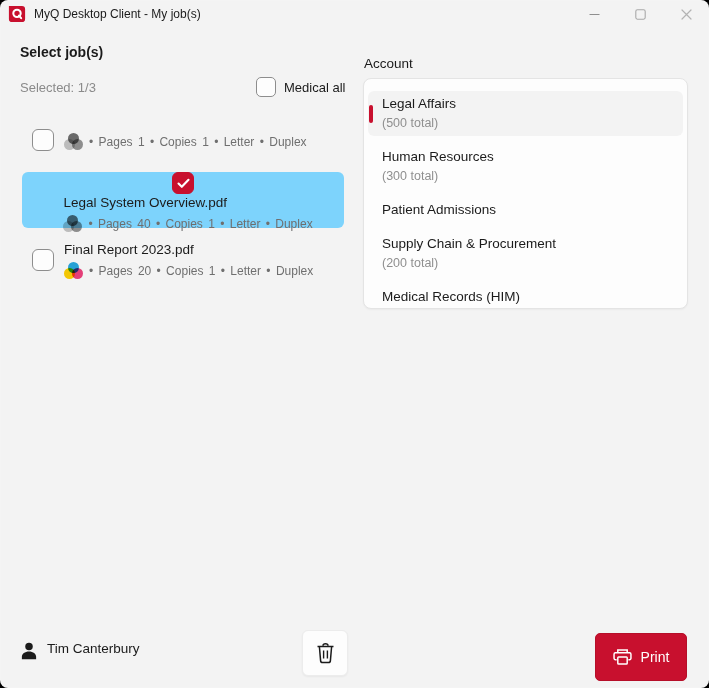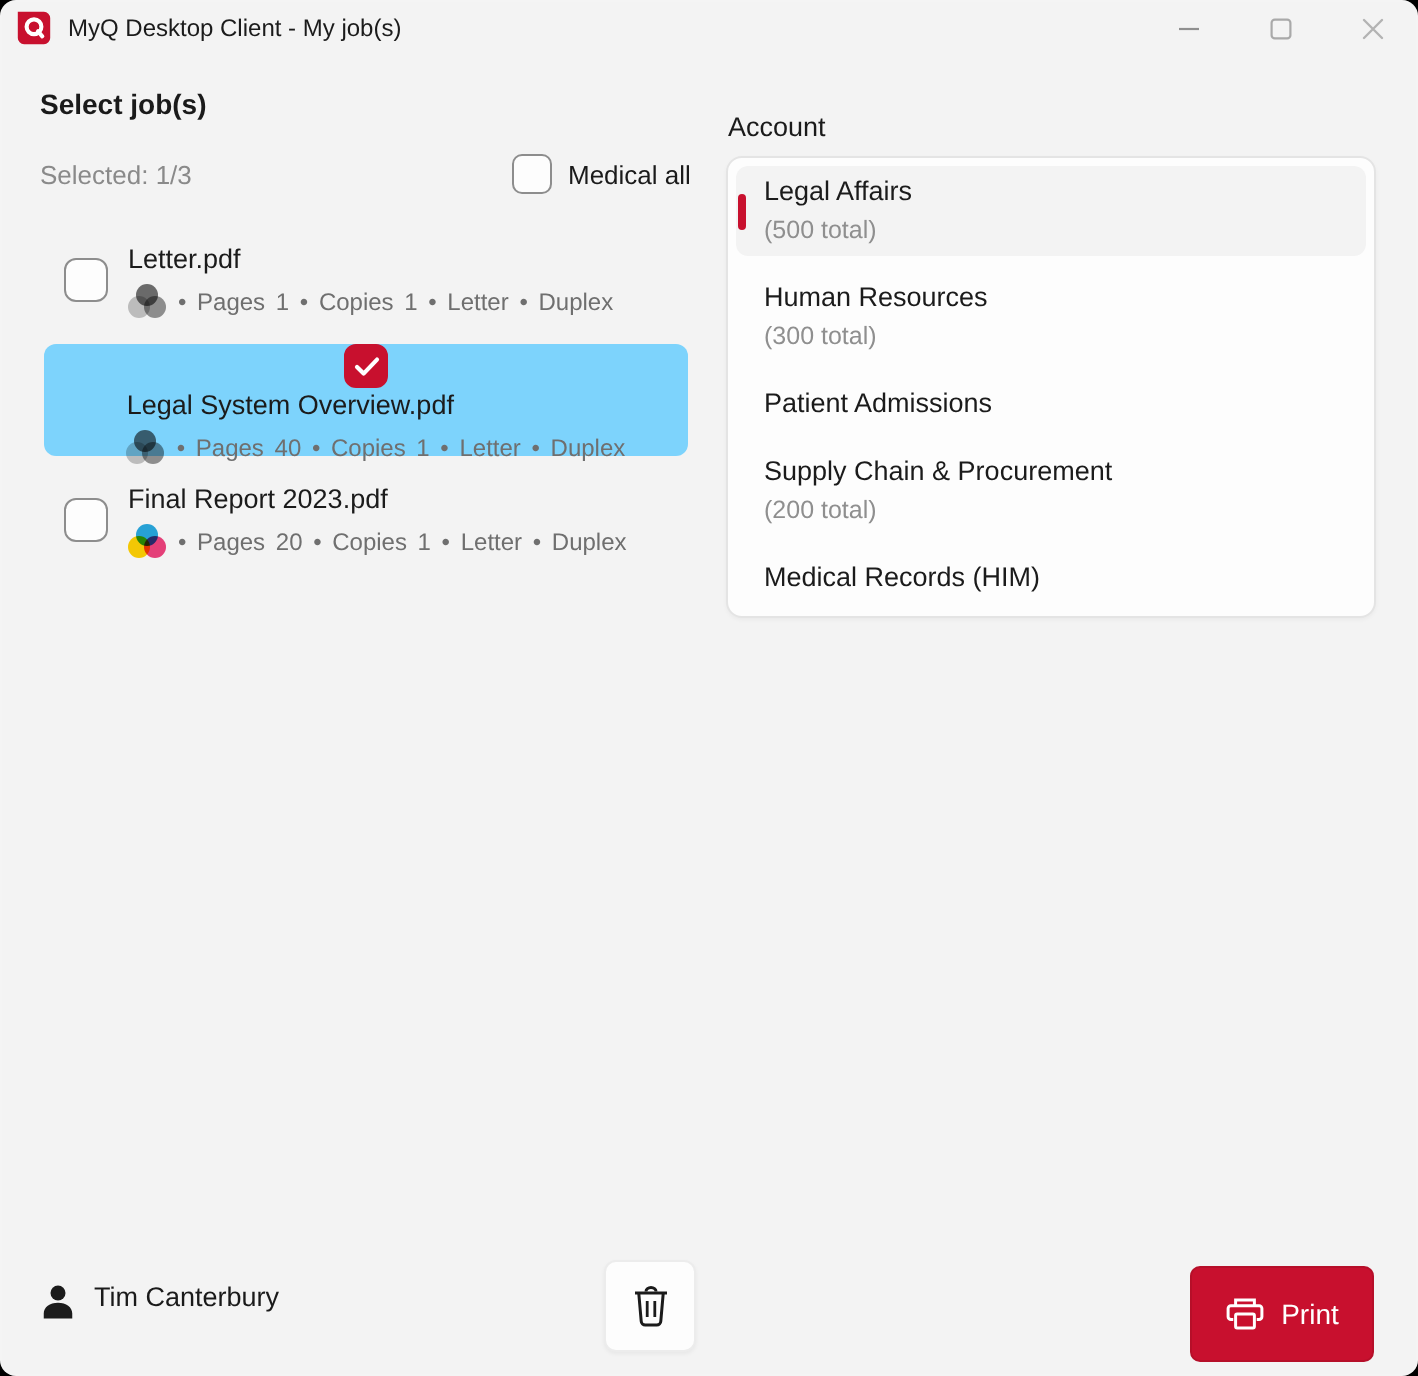--- a/index.html
+++ b/index.html
@@ -44,21 +44,21 @@
   .circles.gray i:nth-child(3){ background:#949494; }
   .circles.cmy i:nth-child(1){ background:#29a9e0; }
   .circles.cmy i:nth-child(2){ background:#ffd105; }
   .circles.cmy i:nth-child(3){ background:#f0427e; }
   
   .account-heading{ position:absolute; left:364px; top:56px; font-size:13.5px; font-weight:400; color:#1a1a1a; }
   .account-card{
     position:absolute; left:363px; top:78px; width:325px; height:231px;
     background:#fdfdfd; border:1px solid #e4e4e4; border-radius:8px;
     box-shadow:0 1px 2px rgba(0,0,0,.04);
-    display:flex; flex-direction:column; padding:4px 4px; gap:8px;
+    display:flex; flex-direction:column; padding:12px 4px; gap:8px;
   }
   .acct-item{ position:relative; border-radius:6px; padding:4px 14px; }
   .acct-item.selected{ background:#f3f3f3; }
   .sel-bar{ position:absolute; left:1px; top:50%; transform:translateY(-50%); width:4px; height:18px; border-radius:2px; background:#c8102e; }
   .acct-name{ font-size:13.5px; color:#1b1b1b; line-height:18px; }
   .acct-total{ font-size:12.5px; color:#8f8f8f; line-height:18px; margin-top:1px; }
   
   .user-chip{ position:absolute; left:20px; top:641px; display:flex; align-items:flex-start; gap:9px; }
   .user-name{ font-size:13.5px; color:#1a1a1a; }
   .trash-btn{
@@ -111,21 +111,20 @@
   <div class="select-all">
     <span class="checkbox"></span>
     <span class="select-all-label">Medical all</span>
   </div>
 
   <div class="job-list">
 
     <div class="job-row">
       <span class="checkbox job-check"></span>
       <div class="job-info">
-        <div class="job-title">Letter.pdf</div>
         <div class="job-meta">
           <span class="circles gray">
               <i></i>
               <i></i>
               <i></i>
             </span>
           <span class="meta-text">• Pages 1 • Copies 1 • Letter • Duplex</span>
         </div>
       </div>
     </div>

